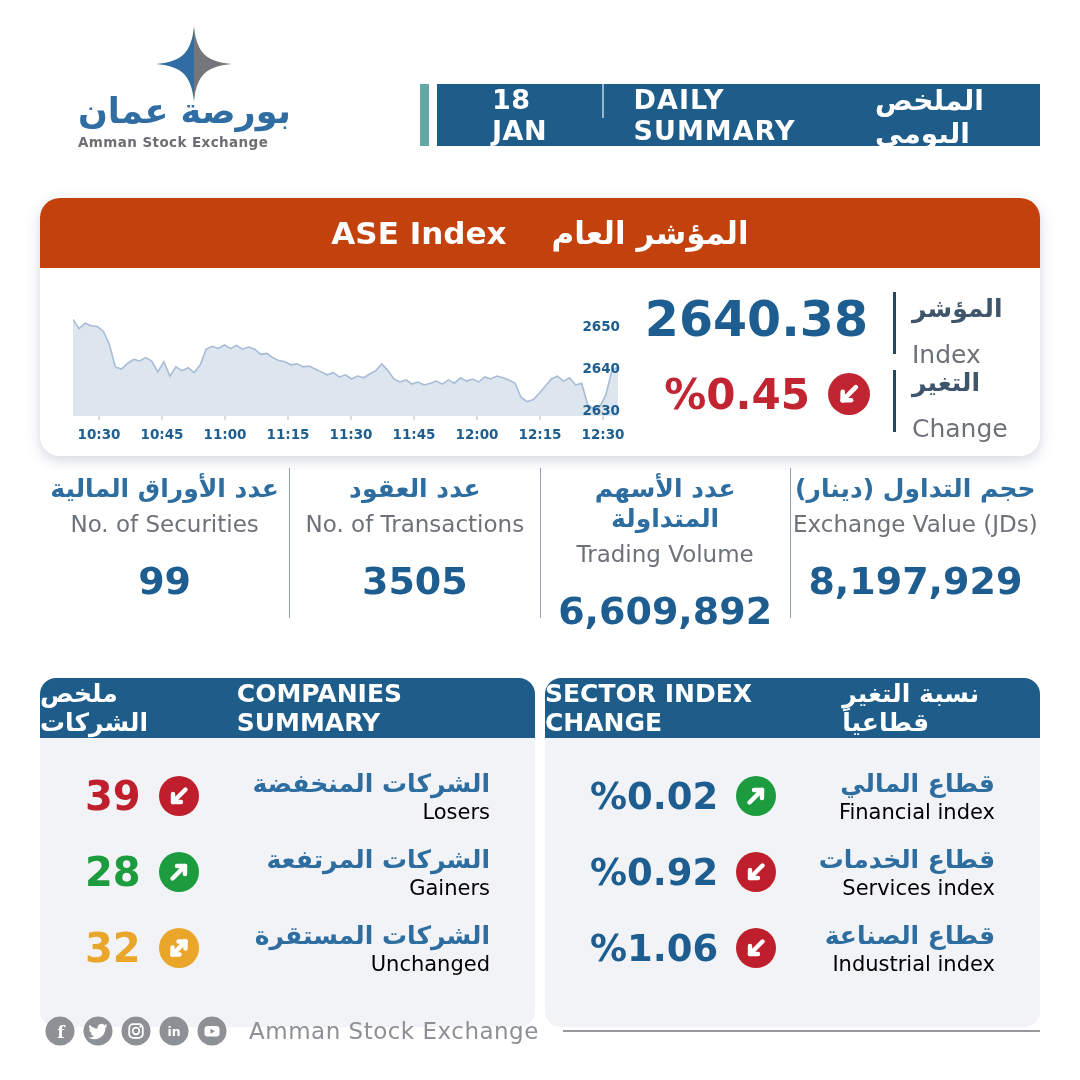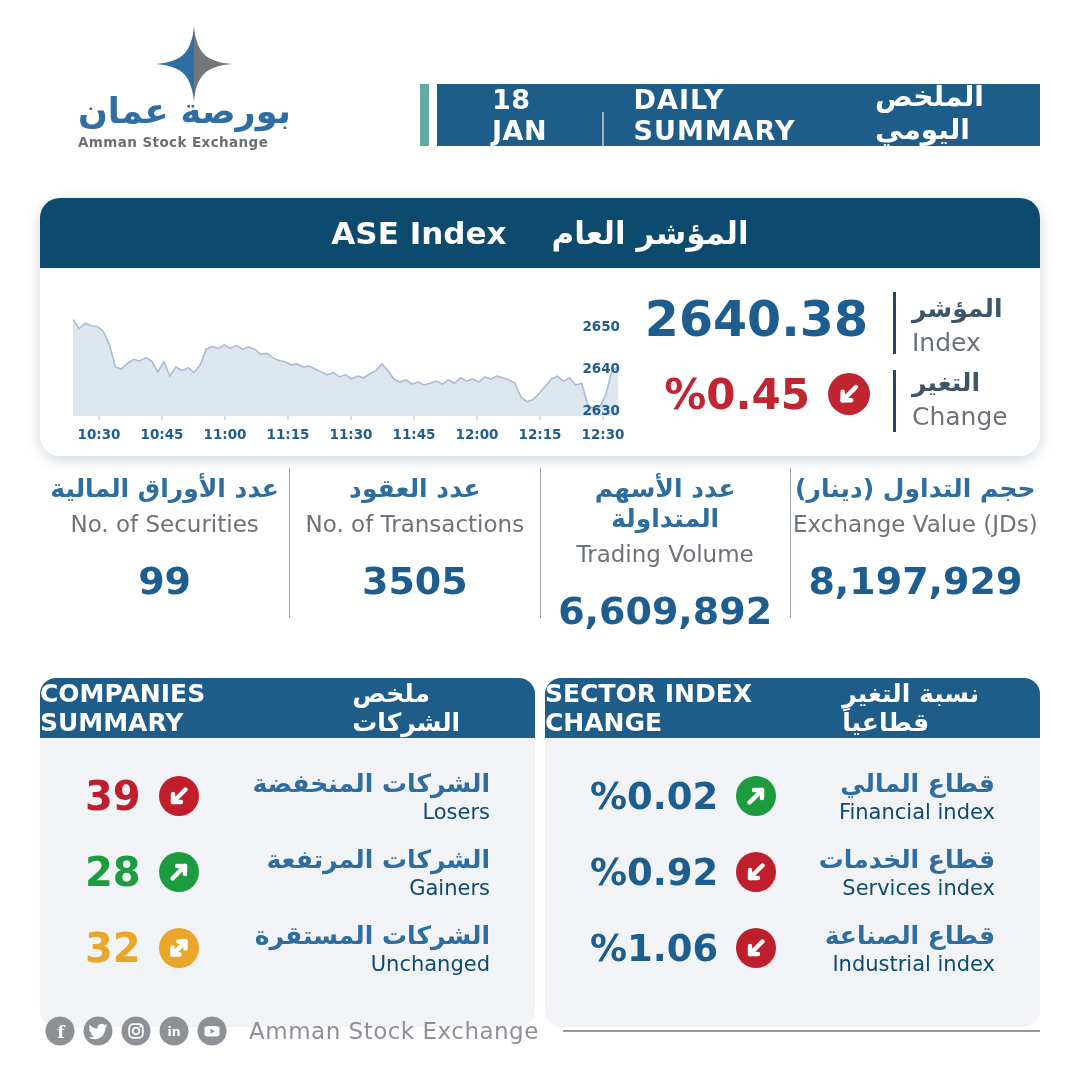--- a/index.html
+++ b/index.html
@@ -8,38 +8,38 @@
 
   
   .logo{position:absolute;left:78px;top:26px;width:232px;text-align:left;}
   .logo svg{display:block;margin:0 auto -10px auto;}
   .logo-ar{font-size:35px;font-weight:700;color:#2f6da3;line-height:1.1;}
   .logo-en{font-size:13.5px;font-weight:700;color:#6d6e71;margin-top:3px;letter-spacing:0.4px;}
 
   
   .hdr-accent{position:absolute;left:420px;top:84px;width:9px;height:62px;background:#63a8a2;}
   .hdr{position:absolute;left:437px;top:84px;width:603px;height:62px;background:#1e5d8a;
-       display:flex;align-items:flex-end;gap:30px;padding-left:55px;box-sizing:border-box;color:#fff;}
+       display:flex;align-items:flex-start;gap:30px;padding-left:55px;box-sizing:border-box;color:#fff;}
   .hdr-date{font-size:27px;font-weight:700;letter-spacing:0.5px;}
   .hdr-sep{width:2px;height:34px;background:rgba(255,255,255,0.55);}
   .hdr-en{font-size:27px;font-weight:600;letter-spacing:1px;}
   .hdr-ar{font-size:28px;font-weight:700;margin-left:8px;}
 
   
   .card{position:absolute;left:40px;top:198px;width:1000px;height:258px;background:#fff;
         border-radius:20px;box-shadow:0 4px 14px rgba(25,60,95,0.20);}
-  .card-hd{height:70px;background:#0c4a6e;border-radius:20px 20px 0 0;display:flex;align-items:center;
+  .card-hd{height:70px;background:#c2410c;border-radius:20px 20px 0 0;display:flex;align-items:center;
            justify-content:center;gap:45px;color:#fff;font-size:31px;font-weight:700;}
   .chart{position:absolute;left:33px;top:113px;}
   .vdiv{position:absolute;left:853px;width:3px;background:#27465f;height:62px;}
   .vdiv.r1{top:94px}.vdiv.r2{top:172px}
   .vlab{position:absolute;left:872px;line-height:1.05;}
   .vlab.r1{top:98px}.vlab.r2{top:172px}
   .vlab .ar{font-size:25px;font-weight:700;color:#3f556b;}
-  .vlab .en{font-size:25px;color:#6d7278;margin-top:8px;}
+  .vlab .en{font-size:25px;color:#6d7278;margin-top:20px;}
   .ival{position:absolute;top:95px;right:172px;font-size:49px;font-weight:700;color:#1d5d8f;line-height:1.1;}
   .cval{position:absolute;top:174px;right:230px;font-size:42px;font-weight:700;line-height:1.1;text-align:right;}
   .cicon{position:absolute;top:175px;left:788px;width:42px;height:42px;}
 
   
   .stats{position:absolute;left:40px;top:468px;width:1000px;height:150px;display:flex;}
   .stat{flex:1;text-align:center;padding-top:6px;}
   .stat + .stat{border-left:1.5px solid #97a1ad;}
   .stat .ar{font-size:25px;font-weight:700;color:#2e6da0;line-height:1.2;}
   .stat .en{font-size:23px;color:#6d7278;margin-top:7px;}
@@ -51,21 +51,21 @@
   .panel-hd{height:60px;background:#1e5d8a;border-radius:16px 16px 0 0;display:flex;align-items:center;
             justify-content:center;gap:14px;color:#fff;font-weight:700;font-size:25px;}
   .panel-bd{height:262px;background:#f2f3f6;border-radius:0 0 16px 16px;display:flex;flex-direction:column;
             padding-top:27px;gap:14px;box-sizing:content-box;}
   .prow{display:flex;align-items:center;justify-content:space-between;padding:0 45px;height:62px;}
   .prow-left{display:flex;align-items:center;gap:18px;}
   .prow .num{font-size:40px;font-weight:700;}
   .prow .pct{font-size:37px;font-weight:700;color:#1d5d8f;}
   .prow-right{text-align:right;}
   .prow-right .ar{font-size:25px;font-weight:700;color:#2e6da0;line-height:1.25;}
-  .prow-right .en{font-size:21px;color:#0c4a6e;margin-top:1px;}
+  .prow-right .en{font-size:21px;color:#000000;margin-top:1px;}
   .aicon{width:40px;height:40px;}
 
   
   .footer{position:absolute;left:45px;top:1016px;width:995px;display:flex;align-items:center;gap:8px;}
   .soc{width:30px;height:30px;cursor:pointer;}
   .footer .brand{font-size:23px;color:#8d9094;margin-left:14px;letter-spacing:0.5px;}
   .footer .line{flex:1;height:2px;background:#97999c;margin-left:16px;}
 </style>
 </head>
 <body>
@@ -163,22 +163,22 @@
     </div>
     <div class="stat">
       <div class="ar">حجم التداول (دينار)</div>
       <div class="en">Exchange Value (JDs)</div>
       <div class="val">8,197,929</div>
     </div>
   </div>
 
   <div class="panel left">
     <div class="panel-hd">
+      <span>ملخص الشركات</span>
       <span>COMPANIES SUMMARY</span>
-      <span>ملخص الشركات</span>
     </div>
     <div class="panel-bd">
       <div class="prow">
         <div class="prow-left">
           <span class="num" style="color: rgb(191, 31, 44);">39</span>
           <span class="aicon"><svg width="40" height="40" viewBox="0 0 40 40">
                 <circle cx="20" cy="20" r="20" fill="#bf1f2c"></circle>
                 <g stroke="#ffffff" stroke-width="4.4" stroke-linecap="round" fill="none">
                   <path d="M26.5 13.5 L14 26"></path>
                   <path d="M14 26 L14 18"></path>

